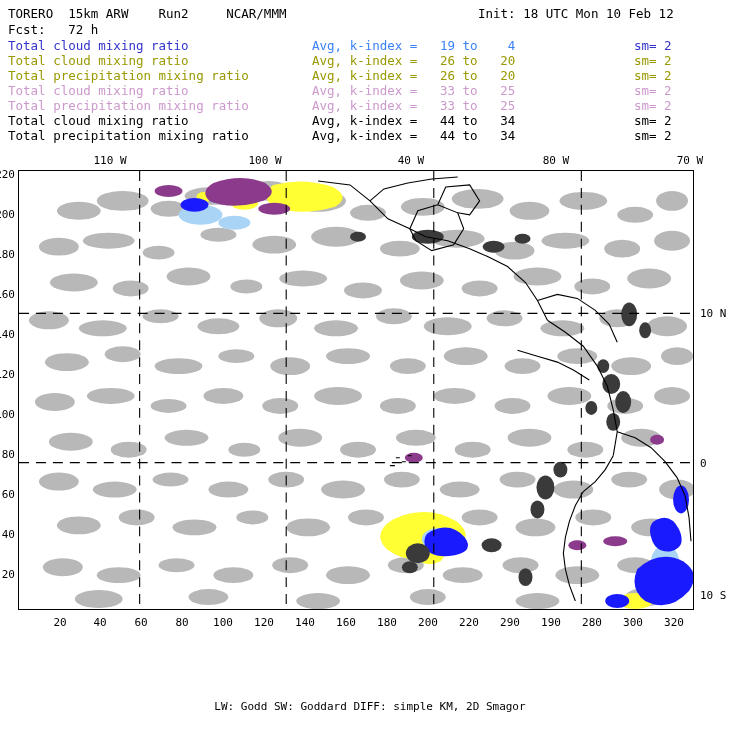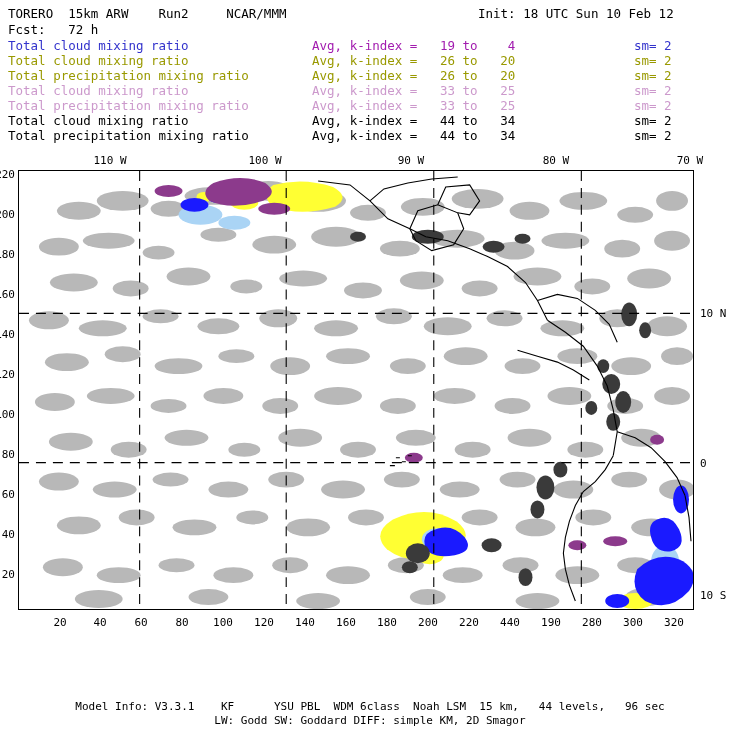--- a/index.html
+++ b/index.html
@@ -108,26 +108,26 @@
     color: #000;
     line-height: 14px;
   }
   .footer div { white-space: pre; }
 </style>
 </head>
 <body>
 
 <div class="header">
   <span class="hdr-line hdr-left r0">TORERO  15km ARW    Run2     NCAR/MMM</span>
-  <span class="hdr-line hdr-init r0">Init: 18 UTC Sun 10 Feb 12</span>
+  <span class="hdr-line hdr-init r0">Init: 18 UTC Mon 10 Feb 12</span>
 
   <span class="hdr-line hdr-left r1">Fcst:   72 h</span>
 
   <span class="hdr-line hdr-left  r2" style="color:#3333cc">Total cloud mixing ratio</span>
-  <span class="hdr-line hdr-mid   r2" style="color:#a21caf">Avg, k-index =   19 to    4</span>
+  <span class="hdr-line hdr-mid   r2" style="color:#3b82f6">Avg, k-index =   19 to    4</span>
   <span class="hdr-line hdr-right r2" style="color:#3333cc">sm= 2</span>
 
   <span class="hdr-line hdr-left  r3" style="color:#999900">Total cloud mixing ratio</span>
   <span class="hdr-line hdr-mid   r3" style="color:#999900">Avg, k-index =   26 to   20</span>
   <span class="hdr-line hdr-right r3" style="color:#999900">sm= 2</span>
 
   <span class="hdr-line hdr-left  r4" style="color:#999900">Total precipitation mixing ratio</span>
   <span class="hdr-line hdr-mid   r4" style="color:#999900">Avg, k-index =   26 to   20</span>
   <span class="hdr-line hdr-right r4" style="color:#999900">sm= 2</span>
 
@@ -146,21 +146,21 @@
   <span class="hdr-line hdr-left  r8" style="color:#000000">Total precipitation mixing ratio</span>
   <span class="hdr-line hdr-mid   r8" style="color:#000000">Avg, k-index =   44 to   34</span>
   <span class="hdr-line hdr-right r8" style="color:#000000">sm= 2</span>
 </div>
 
 <div class="plot-wrap">
 
   <div class="axis-top-labels">
     <span class="tick-lab" style="left:110px">110 W</span>
     <span class="tick-lab" style="left:265px">100 W</span>
-    <span class="tick-lab" style="left:411px">90 W</span>
+    <span class="tick-lab" style="left:411px">40 W</span>
     <span class="tick-lab" style="left:556px">80 W</span>
     <span class="tick-lab" style="left:690px">70 W</span>
   </div>
 
   <div class="y-left-labels" style="left:0; top:20px; width:15px; height:440px;">
     <span class="ylab" style="top:4px">220</span>
     <span class="ylab" style="top:44px">200</span>
     <span class="ylab" style="top:84px">180</span>
     <span class="ylab" style="top:124px">160</span>
     <span class="ylab" style="top:164px">140</span>
@@ -420,24 +420,23 @@
     <span class="tick-lab" style="left:100px">40</span>
     <span class="tick-lab" style="left:141px">60</span>
     <span class="tick-lab" style="left:182px">80</span>
     <span class="tick-lab" style="left:223px">100</span>
     <span class="tick-lab" style="left:264px">120</span>
     <span class="tick-lab" style="left:305px">140</span>
     <span class="tick-lab" style="left:346px">160</span>
     <span class="tick-lab" style="left:387px">180</span>
     <span class="tick-lab" style="left:428px">200</span>
     <span class="tick-lab" style="left:469px">220</span>
-    <span class="tick-lab" style="left:510px">440</span>
+    <span class="tick-lab" style="left:510px">290</span>
     <span class="tick-lab" style="left:551px">190</span>
     <span class="tick-lab" style="left:592px">280</span>
     <span class="tick-lab" style="left:633px">300</span>
     <span class="tick-lab" style="left:674px">320</span>
   </div>
 </div>
 
 <div class="footer">
-  <div>Model Info: V3.3.1    KF      YSU PBL  WDM 6class  Noah LSM  15 km,   44 levels,   96 sec</div>
   <div>LW: Godd SW: Goddard DIFF: simple KM, 2D Smagor</div>
 </div>
 
 </body></html>

